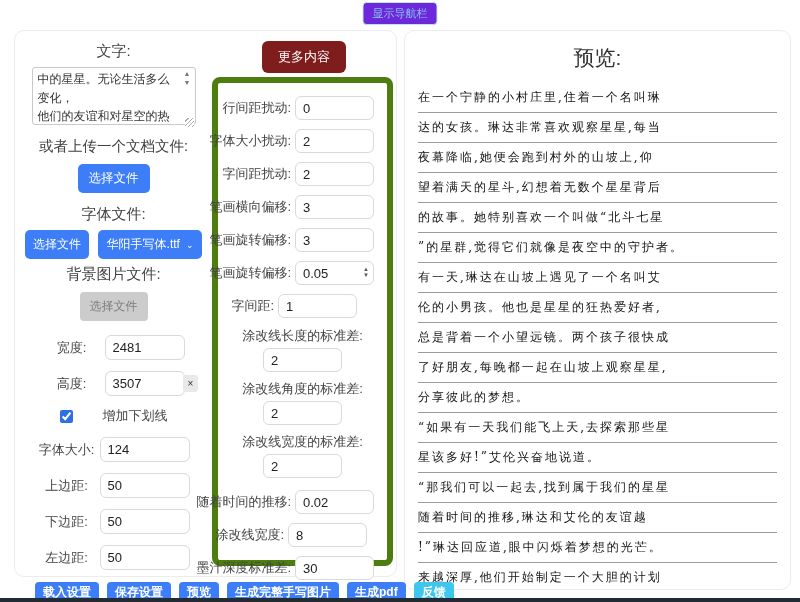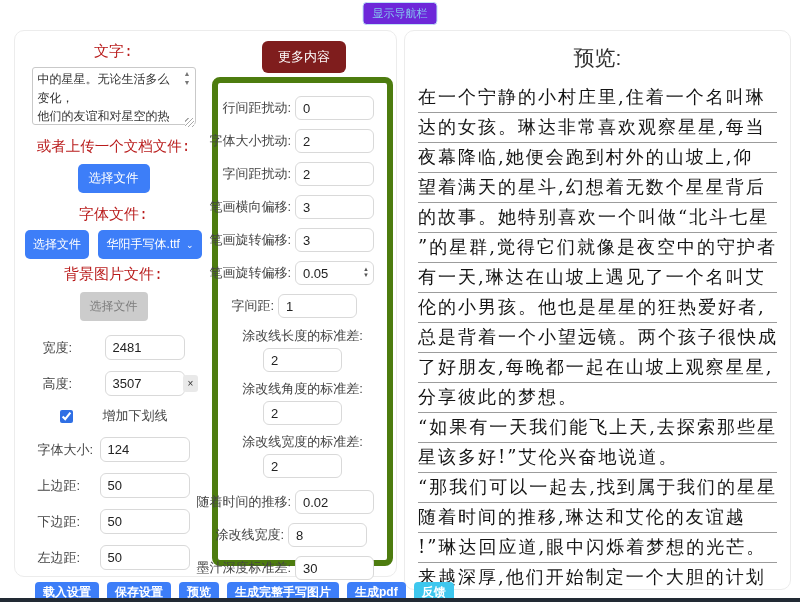--- a/index.html
+++ b/index.html
@@ -10,21 +10,21 @@
   .show-navbar-btn { position: absolute; left: 50%; transform: translateX(-50%); top: 2px;
     background: #6d28d9; color: #85c8ef; border: 1px solid #bfe3f7; border-radius: 4px;
     font-size: 11px; padding: 3px 9px; cursor: pointer; }
 
   
   .main-card { position: absolute; left: 14px; top: 30px; width: 383px; height: 547px;
     border: 1px solid #ececec; border-radius: 10px; display: flex; background: #fff; }
   .col-left { width: 197px; padding-top: 7px; text-align: center; }
   .col-mid { width: 184px; text-align: center; }
 
-  .section-label { font-size: 15px; color: #b91c1c; margin: 4px 0 6px; font-family: Liberation Mono, monospace; }
+  .section-label { font-size: 15px; color: #404040; margin: 4px 0 6px; }
 
   
   .ta-wrap { position: relative; display: inline-block; margin-bottom: 4px; }
   textarea { width: 164px; height: 58px; resize: none; border: 1px solid #c9c9c9; border-radius: 3px;
     font-size: 12px; line-height: 1.55; color: #333; padding: 2px 18px 2px 5px; overflow: hidden;
     font-family: "Liberation Sans", "DejaVu Sans", sans-serif; }
   .ta-scroll { position: absolute; right: 2px; top: 2px; bottom: 2px; width: 13px;
     display: flex; flex-direction: column; align-items: center; color: #777; font-size: 7px; }
   .ta-scroll span { line-height: 9px; cursor: pointer; }
   .ta-grip { position: absolute; right: 2px; bottom: 2px; width: 9px; height: 9px;
@@ -37,21 +37,21 @@
 
   .font-row { display: flex; justify-content: center; gap: 9px; margin: 2px 0 6px; }
   .font-row .btn-primary { padding: 6px 8px; font-size: 12px; }
   .font-select { background: #3d7ef8; color: #fff; border-radius: 5px; font-size: 12px;
     padding: 6px 7px; display: flex; align-items: center; gap: 6px; cursor: pointer; min-width: 104px;
     justify-content: center; }
   .chev { font-size: 9px; line-height: 6px; }
 
   .frow { display: flex; align-items: center; justify-content: center; margin-bottom: 11px;
     position: relative; }
-  .frow label { font-size: 13px; color: #444; margin-right: 4px; min-width: 58px; text-align: left;
+  .frow label { font-size: 13px; color: #444; margin-right: 4px; min-width: 58px; text-align: center;
     white-space: nowrap; }
   .frow input[type=text] { width: 80px; height: 25px; border: 1px solid #d9d9d9; border-radius: 6px;
     padding: 0 7px; font-size: 13px; color: #222; }
   .frow.wide input[type=text] { width: 90px; }
   .close-x { position: absolute; right: 14px; top: 4px; width: 15px; height: 17px;
     background: #e9e9e9; border: none; border-radius: 3px; font-size: 10px; color: #333;
     cursor: pointer; line-height: 15px; }
   .cb-row { display: flex; align-items: center; justify-content: center; gap: 30px; margin: 2px 0 12px; }
   .cb-row input { width: 13px; height: 13px; accent-color: #2f6fe4; }
   .cb-row label { font-size: 13px; color: #444; }
@@ -73,21 +73,21 @@
   .srow .slabel { font-size: 13px; color: #444; margin-bottom: 3px; margin-top: 8px; }
   .srow input { width: 79px; height: 24px; border: 1px solid #d9d9d9; border-radius: 6px;
     padding: 0 7px; font-size: 13px; color: #222; }
 
   
   .preview { position: absolute; left: 404px; top: 30px; width: 387px; height: 560px;
     border: 1px solid #ececec; border-radius: 10px; background: #fff; overflow: hidden;
     padding: 0 13px; }
   .preview-title { text-align: center; font-size: 21px; color: #333; margin-top: 13px; }
   .plines { margin-top: 11px; }
-  .pline { font-family: "DejaVu Serif", "Liberation Serif", serif; font-size: 18px; color: #141414;
+  .pline { font-family: "DejaVu Serif", "Liberation Serif", serif; font-size: 12px; color: #141414;
     letter-spacing: 2px; height: 30px; line-height: 28px; border-bottom: 1px solid #9c9c9c;
     white-space: nowrap; overflow: hidden; }
 
   
   .footer { position: absolute; left: 35px; top: 582px; display: flex; gap: 8px; }
   .fbtn { background: #3d7ef8; color: #fff; border: none; border-radius: 4px; font-size: 12px;
     font-weight: bold; padding: 2px 8px 3px; cursor: pointer; }
   .fbtn.feedback { background: #3ec7ee; }
 
   .bottom-bar { position: absolute; left: 0; top: 598px; width: 800px; height: 4px;

